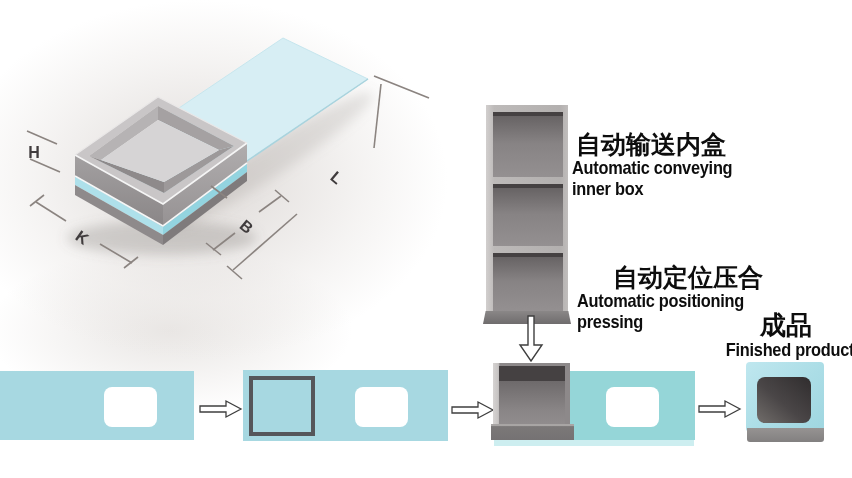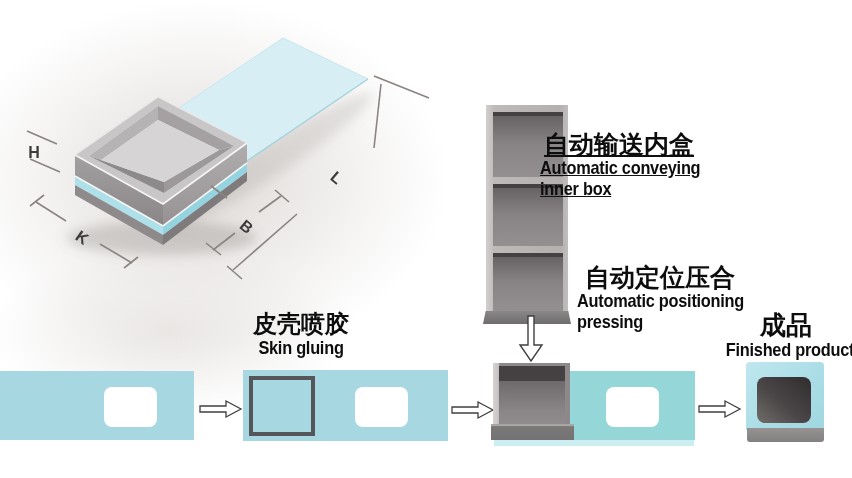--- a/index.html
+++ b/index.html
@@ -163,33 +163,29 @@
   <svg class="abs" style="left:697px;top:399px" width="46" height="20" viewBox="0 0 46 20">
     <path d="M2,7 L28,7 L28,2 L43,10 L28,18 L28,13 L2,13 Z" fill="#ffffff" stroke="#3f3f3f" stroke-width="1.3"></path>
   </svg>
 
   <div class="product">
     <div class="product-window"></div>
   </div>
   <div class="product-ledge"></div>
 
 
-  <div class="label-block center-align" style="left:226px;top:311px;width:150px;">
-    <div class="zh" style="font-size:24px;">皮壳喷胶</div>
-    <div class="en">Skin gluing</div>
-  </div>
 
-  <div class="label-block left-align" style="left:540px;top:130px;width:180px;text-decoration:underline;">
+  <div class="label-block left-align" style="left:572px;top:130px;width:180px;">
     <div class="zh" style="font-size:25px;padding-left:4px;">自动输送内盒</div>
     <div class="en">Automatic conveying</div>
     <div class="en">inner box</div>
   </div>
 
   <div class="label-block left-align" style="left:577px;top:263px;width:180px;">
-    <div class="zh" style="font-size:25px;padding-left:8px;">自动定位压合</div>
+    <div class="zh" style="font-size:25px;padding-left:8px;margin-left:28px;">自动定位压合</div>
     <div class="en">Automatic positioning</div>
     <div class="en">pressing</div>
   </div>
 
   <div class="label-block center-align" style="left:716px;top:311px;width:140px;">
     <div class="zh" style="font-size:26px;">成品</div>
     <div class="en">Finished product</div>
   </div>
 
 </div>

